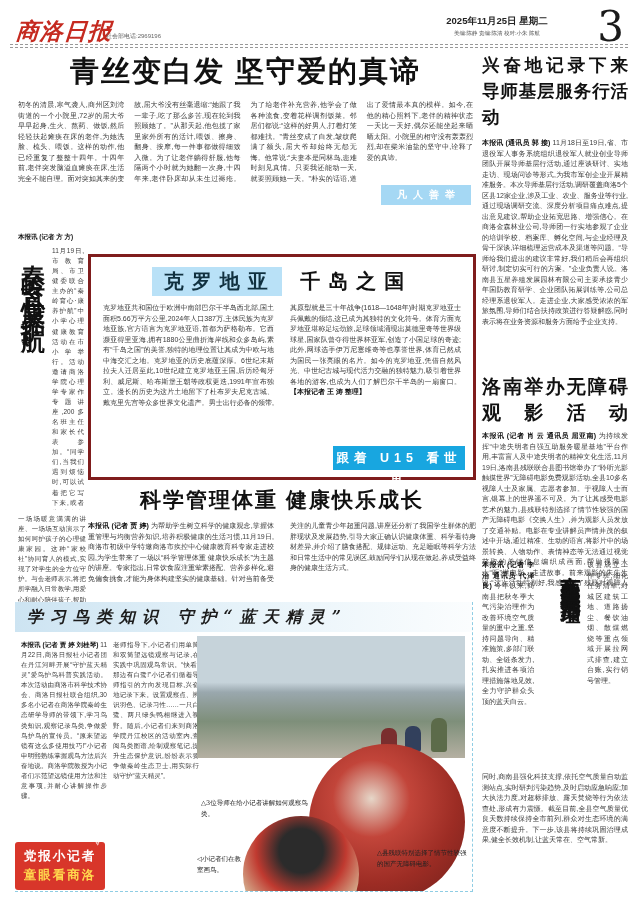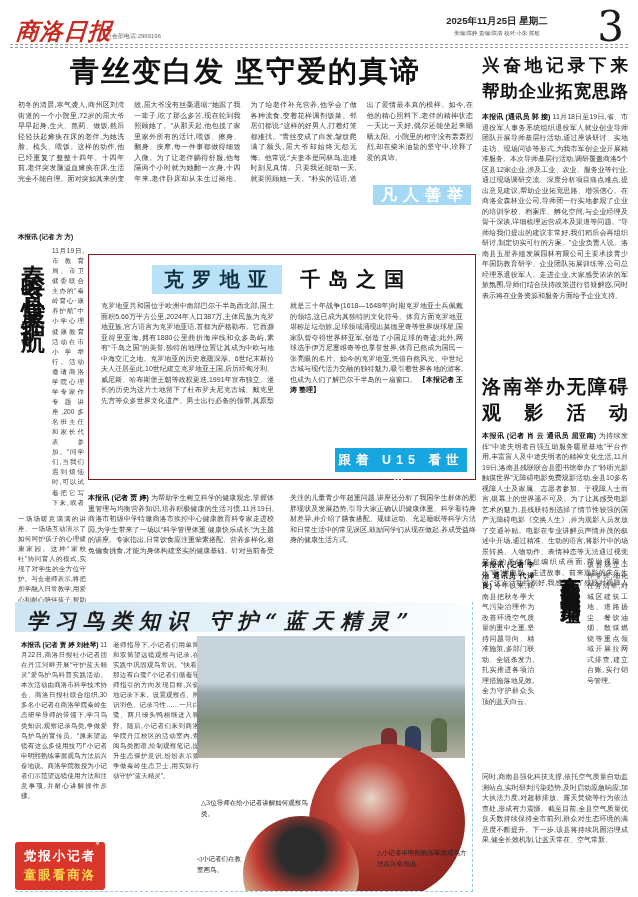--- a/index.html
+++ b/index.html
@@ -31,39 +31,39 @@
 
   .jbody { font-size:7px; line-height:1.5; text-align:justify; color:#3a3a3a; overflow:hidden; }
   .byline-inline { font-weight:bold; color:#111; }
 
   
   #lead { position:absolute; left:18px; top:52px; width:455px; height:198px; }
   #lead-title { text-align:center; font-size:29px; font-weight:bold; color:#111; letter-spacing:2px; }
   #lead-byline { text-align:center; font-size:9px; color:#333; margin-top:6px; }
   #lead-body { margin-top:8px; height:138px; column-count:4; column-gap:10px; }
   #good-deeds-badge {
-    position:absolute; right:2px; top:133px; width:98px; height:20px;
-    background:#a5d8f4; color:#ffffff; font-size:16px; font-weight:bold;
+    position:absolute; right:2px; top:133px; width:90px; height:20px;
+    background:#a5d8f4; color:#ffffff; font-size:10px; font-weight:bold;
     letter-spacing:6px; text-align:center; line-height:20px; padding-left:6px;
   }
 
   
   #qinling { position:absolute; left:18px; top:233px; width:68px; height:366px; }
   #qinling-byline { font-size:6.5px; font-weight:bold; color:#111; }
   #qinling-row { display:flex; gap:4px; margin-top:4px; height:264px; }
   #qinling-title {
     writing-mode:vertical-rl; font-size:24px; font-weight:bold; color:#111;
     letter-spacing:9px; line-height:30px; height:264px;
   }
   #qinling-side { width:32px; font-size:6.5px; line-height:1.55; text-align:justify; overflow:hidden; }
   #qinling-bottom { margin-top:4px; height:88px; font-size:6.5px; line-height:1.55; text-align:justify; overflow:hidden; }
 
   
   #croatia { position:absolute; left:88px; top:254px; width:388px; height:226px;
-    border:1px solid #7f1d1d; padding:10px 12px; }
+    border:3px solid #7f1d1d; padding:10px 12px; }
   #croatia-head { text-align:center; margin-bottom:7px; }
   #croatia-tag { display:inline-block; background:#b9e1f7; color:#10303f;
     font-size:20px; font-weight:bold; letter-spacing:8px; padding:1px 6px 1px 12px; }
   #croatia-title { display:inline-block; font-size:20px; font-weight:bold; color:#111;
     letter-spacing:8px; margin-left:14px; }
   #croatia-body { height:152px; column-count:2; column-gap:16px; }
   #u15-badge { position:absolute; right:8px; bottom:7px; width:132px; height:24px;
     background:#18a6e0; color:#fff; font-size:12.5px; font-weight:bold;
     letter-spacing:5px; text-align:center; line-height:24px; }
 
@@ -92,21 +92,21 @@
   #air-right { width:44px; }
   #air-bottom { margin-top:6px; height:112px; }
 
   
   #birds { position:absolute; left:15px; top:602px; width:458px; height:290px;
     border-right:1px dashed #8fcde4; border-bottom:1px dashed #8fcde4; overflow:hidden; }
   #birds-strip { position:absolute; left:0; right:0; top:0; height:30px;
     background:linear-gradient(90deg,#cde4f2 0%,#e9f4fa 55%,#fbfdfe 100%); }
   #birds-title { position:absolute; left:12px; top:5px;
     font-family:"DejaVu Serif", serif; font-style:italic; font-weight:bold;
-    font-size:21px; letter-spacing:7px; color:#1c1c1c; }
+    font-size:16px; letter-spacing:7px; color:#1c1c1c; }
   .bird-col { position:absolute; top:38px; width:86px; font-size:6.5px; line-height:1.55;
     text-align:justify; overflow:hidden; }
   #birds-col1 { left:6px;  height:196px; }
   #birds-col2 { left:98px; height:248px; }
   .photo { position:absolute; }
   #photo-river { left:182px; top:34px; width:268px; height:122px;
     background:linear-gradient(180deg,#c6d3da 0%,#c6d3da 38%,#9aa8ae 46%,#8c9a93 58%,#7e8f7a 70%,#b5b0a2 100%); }
   .figure { position:absolute; bottom:6px; width:16px; height:34px; border-radius:7px 7px 3px 3px; }
   #fig1 { right:18px;  background:#5c6b4a; }
   #fig2 { right:44px;  background:#32405c; height:26px; }
@@ -159,29 +159,30 @@
       <span id="croatia-title">千岛之国</span>
     </div>
     <div id="croatia-body" class="jbody">
       <span>克罗地亚共和国位于欧洲中南部巴尔干半岛西北部,国土面积5.66万平方公里,2024年人口387万,主体民族为克罗地亚族,官方语言为克罗地亚语,首都为萨格勒布。它西濒亚得里亚海,拥有1880公里曲折海岸线和众多岛屿,素有“千岛之国”的美誉,独特的地理位置让其成为中欧与地中海交汇之地。克罗地亚的历史底蕴深厚。6世纪末斯拉夫人迁居至此,10世纪建立克罗地亚王国,后历经匈牙利、威尼斯、哈布斯堡王朝等政权更迭,1991年宣布独立。漫长的历史为这片土地留下了杜布罗夫尼克古城、戴克里先宫等众多世界文化遗产。男士出行必备的领带,其原型就是三十年战争(1618—1648年)时期克罗地亚士兵佩戴的领结,这已成为其独特的文化符号。体育方面克罗地亚堪称足坛劲旅,足球领域涌现出莫德里奇等世界级球星,国家队曾夺得世界杯亚军,创造了小国足球的奇迹;此外,网球选手伊万尼塞维奇等也享誉世界,体育已然成为国民一张亮眼的名片。如今的克罗地亚,凭借自然风光、中世纪古城与现代活力交融的独特魅力,吸引着世界各地的游客,也成为人们了解巴尔干半岛的一扇窗口。</span>
       <b class="byline-inline">【本报记者 王 涛 整理】</b>
     </div>
     <div id="u15-badge">跟着 U15 看世界</div>
   </div>
 
   <div id="weight">
+    <div id="weight-title">科学管理体重  健康快乐成长</div>
     <div id="weight-body" class="jbody">
       <b class="byline-inline">本报讯 (记者 贾 婷)</b>
       <span>为帮助学生树立科学的健康观念,掌握体重管理与均衡营养知识,培养积极健康的生活习惯,11月19日,商洛市初级中学特邀商洛市疾控中心健康教育科专家走进校园,为学生带来了一场以“科学管理体重 健康快乐成长”为主题的讲座。专家指出,日常饮食应注重荤素搭配、营养多样化,避免偏食挑食,才能为身体构建坚实的健康基础。针对当前备受关注的儿童青少年超重问题,讲座还分析了我国学生群体的肥胖现状及发展趋势,引导大家正确认识健康体重、科学看待身材差异,并介绍了膳食搭配、规律运动、充足睡眠等科学方法和日常生活中的常见误区,鼓励同学们从现在做起,养成受益终身的健康生活方式。</span>
     </div>
   </div>
 
   <div id="military">
     <div class="rail-title-line">兴奋地记录下来</div>
-    <div class="rail-title-line">帮助企业拓宽思路</div>
+    <div class="rail-title-line">导师基层服务行活动</div>
     <div id="military-body" class="jbody">
       <b class="byline-inline">本报讯 (通讯员 郭 接)</b>
       <span>11月18日至19日,省、市退役军人事务系统组织退役军人就业创业导师团队开展导师基层行活动,通过座谈研讨、实地走访、现场问诊等形式,为我市军创企业开展精准服务。本次导师基层行活动,调研覆盖商洛5个区县12家企业,涉及工业、农业、服务业等行业,通过现场调研交流、深度分析项目痛点难点,提出意见建议,帮助企业拓宽思路、增强信心。在商洛金森林业公司,导师团一行实地参观了企业的培训学校、档案库、孵化空间,与企业经理及骨干深谈,详细梳理运营成本及渠道等问题。“导师给我们提出的建议非常好,我们稍后会再组织研讨,制定切实可行的方案。”企业负责人说。洛南县五星养殖发展园林有限公司主要承接青少年国防教育研学、企业团队拓展训练等,公司总经理系退役军人。走进企业,大家感受浓浓的军旅氛围,导师们结合扶持政策进行答疑解惑,同时表示将在业务资源和服务方面给予企业支持。</span>
     </div>
   </div>
 
   <div id="movie">
     <div id="movie-title">洛南举办无障碍观影活动</div>
     <div id="movie-body" class="jbody">
       <b class="byline-inline">本报讯 (记者 肖 云 通讯员 屈亚南)</b>
@@ -214,21 +215,21 @@
     <div id="photo-river" class="photo">
       <div class="figure" id="fig1"></div>
       <div class="figure" id="fig2"></div>
       <div class="figure" id="fig3"></div>
     </div>
     <div id="photo-red" class="photo"></div>
     <div id="photo-draw" class="photo"></div>
 
     <div id="caption-teachers" class="caption">△3位导师在给小记者讲解如何观察鸟类。</div>
     <div id="caption-draw" class="caption">◁小记者们在教室画鸟。</div>
-    <div id="caption-teacher2" class="caption">△小记者申明熙熟练掌握观鸟方法后兴奋地说。</div>
+    <div id="caption-teacher2" class="caption">△县残联特别选择了情节性较强的国产无障碍电影。</div>
 
     <div id="red-badge">
       <div id="pencil-icon">✎</div>
       <div class="l1">党报小记者</div>
       <div class="l2">童眼看商洛</div>
     </div>
   </div>
 
 </div>
 

